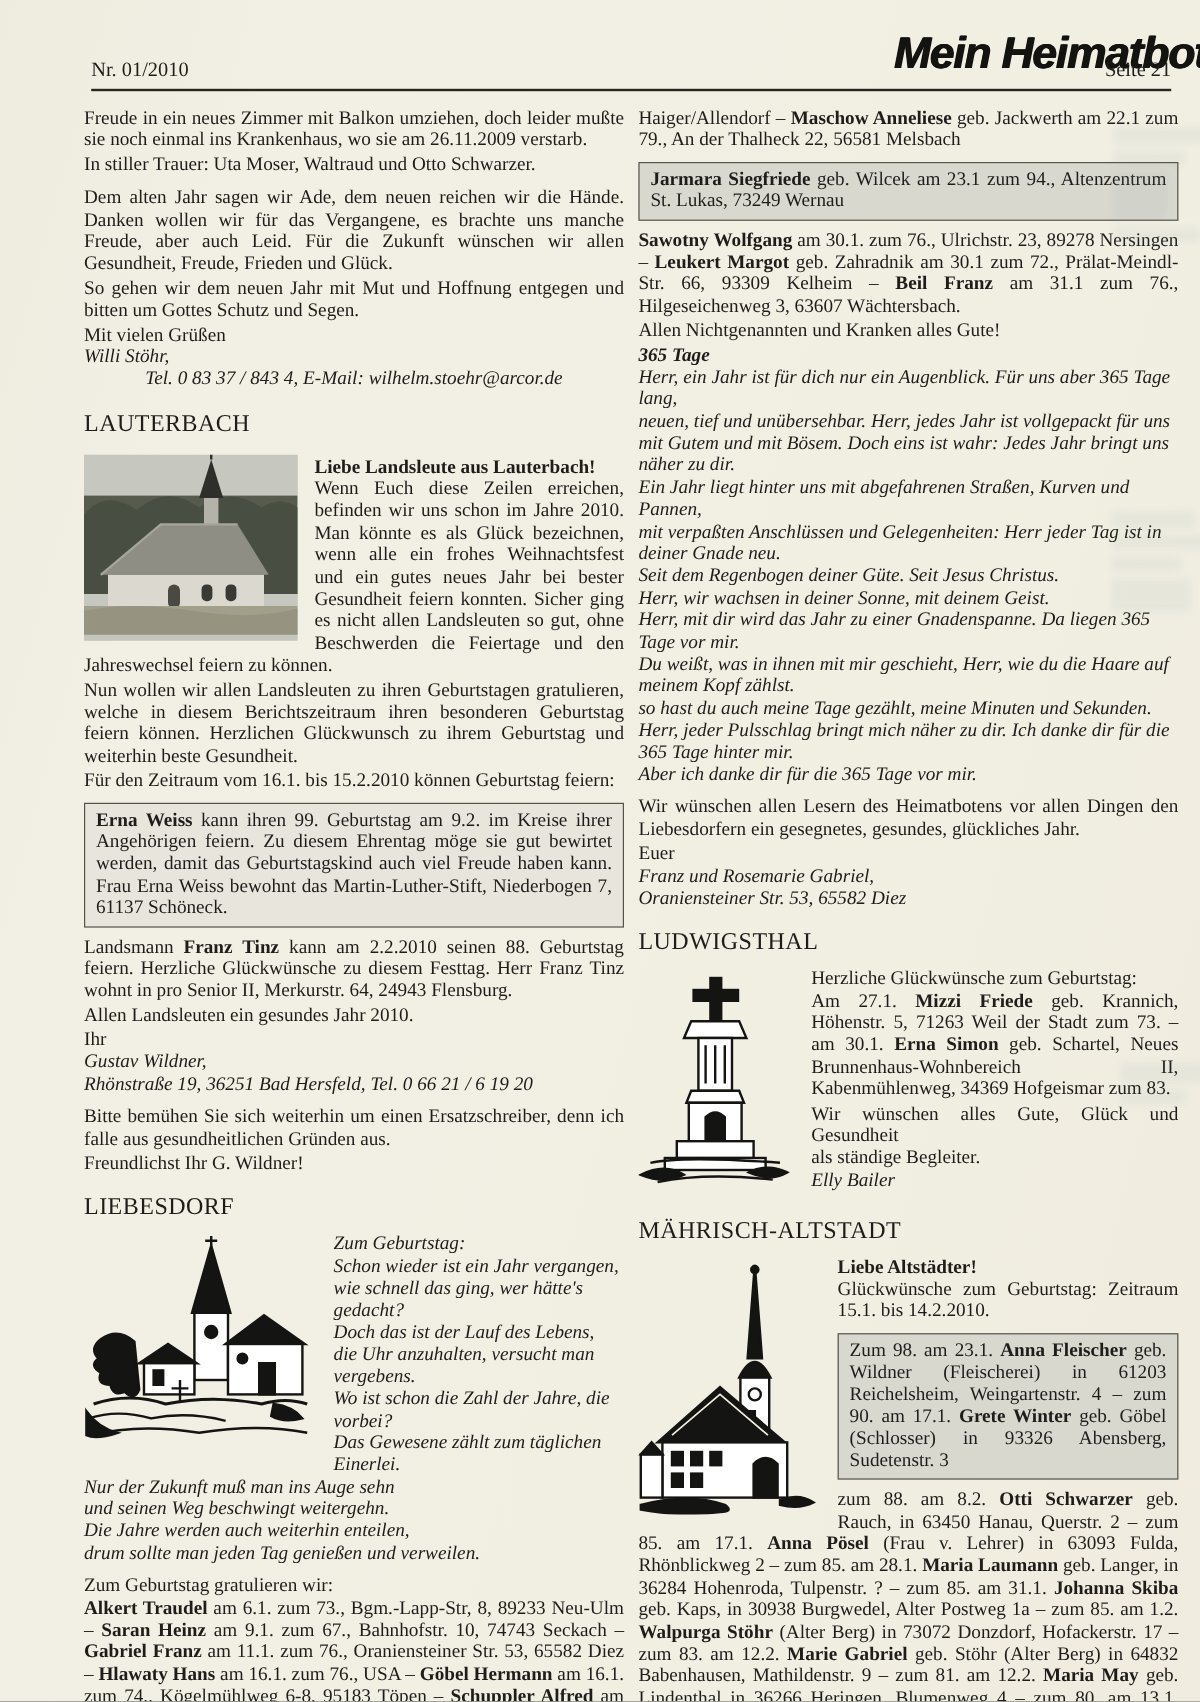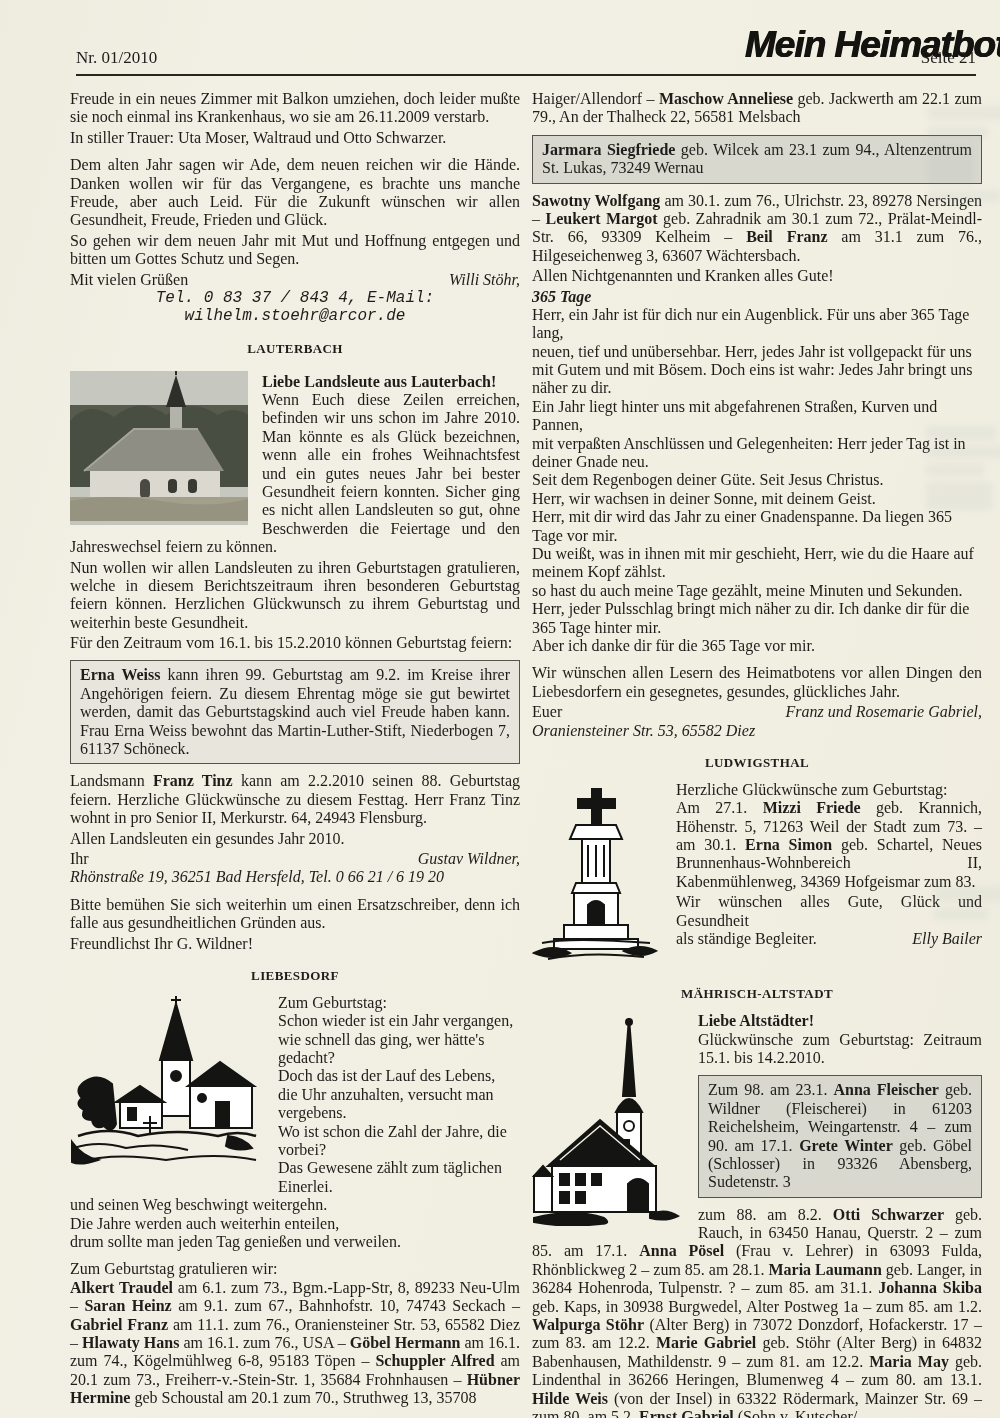--- a/index.html
+++ b/index.html
@@ -24,31 +24,31 @@
     font-family:Liberation Sans, sans-serif;font-weight:700;font-style:italic;
     font-size:37px;letter-spacing:-1px;color:#131310;
     text-shadow:0.6px 0 0 #131310, -0.4px 0 0 #131310;
   }
   .rule{margin:0 50px;border-bottom:2px solid #26261f;}
   
   .cols{display:flex;gap:12px;padding:14px 44px 0 44px;}
   .col{width:450px;}
   .p{text-align:justify;margin:0 0 2px 0;}
   .sp{margin-top:9px;}
-  .heading{font-weight:700;text-align:center;font-size:13px;letter-spacing:.4px;margin:16px 0 10px 0;}
+  .heading{font-weight:400;text-align:left;font-size:20px;letter-spacing:.4px;margin:16px 0 10px 0;}
   .bseg{font-weight:700;}
   .ital{font-style:italic;}
-  .row{display:flex;justify-content:space-between;align-items:baseline;}
+  .row{display:flex;justify-content:space-between;align-items:baseline;flex-direction:column;}
   .rowr{text-align:left;}
-  .ctr{text-align:center;font-family:Liberation Mono, monospace;}
+  .ctr{text-align:center;}
   .boxed{border:1px solid #55544c;padding:5px 9px;margin:8px 0;text-align:justify;}
   .box-light{background:#e7e5dc;}
   .box-gray{background:#d9d8cf;}
   .bfc{overflow:hidden;}
-  .poemline{}
+  .poemline{font-style:italic;}
   .t365{font-weight:700;font-style:italic;}
   .img-l{float:left;margin:4px 14px 4px 0;}
   .img-l2{float:left;margin:2px 16px 2px 0;}
   .photo-frame{background:#c4c6bd;display:block;}
   .clear{clear:both;}
   
   .bleed{position:absolute;pointer-events:none;filter:blur(3px);opacity:.5;}
   .bleed span{display:block;background:rgba(110,150,140,.16);border-radius:3px;margin:6px 0;}
 </style>
 </head>
@@ -158,20 +158,21 @@
           </g>
         </svg>
       </span>
       <div class="poemline">Zum Geburtstag:</div>
       <div class="poemline">Schon wieder ist ein Jahr vergangen,</div>
       <div class="poemline">wie schnell das ging, wer hätte's gedacht?</div>
       <div class="poemline">Doch das ist der Lauf des Lebens,</div>
       <div class="poemline">die Uhr anzuhalten, versucht man vergebens.</div>
       <div class="poemline">Wo ist schon die Zahl der Jahre, die vorbei?</div>
       <div class="poemline">Das Gewesene zählt zum täglichen Einerlei.</div>
+      <div class="poemline">Nur der Zukunft muß man ins Auge sehn</div>
       <div class="poemline">und seinen Weg beschwingt weitergehn.</div>
       <div class="poemline">Die Jahre werden auch weiterhin enteilen,</div>
       <div class="poemline">drum sollte man jeden Tag genießen und verweilen.</div>
       <div class="clear"></div>
       <p class="p sp" style="margin-bottom:0;">Zum Geburtstag gratulieren wir:</p>
       <p class="p"><span class="bseg">Alkert Traudel</span><span> am 6.1. zum 73., Bgm.-Lapp-Str, 8, 89233 Neu-Ulm – </span><span class="bseg">Saran Heinz</span><span> am 9.1. zum 67., Bahnhofstr. 10, 74743 Seckach – </span><span class="bseg">Gabriel Franz</span><span> am 11.1. zum 76., Oraniensteiner Str. 53, 65582 Diez – </span><span class="bseg">Hlawaty Hans</span><span> am 16.1. zum 76., USA – </span><span class="bseg">Göbel Hermann</span><span> am 16.1. zum 74., Kögelmühlweg 6-8, 95183 Töpen – </span><span class="bseg">Schuppler Alfred</span><span> am 20.1 zum 73., Freiherr-v.-Stein-Str. 1, 35684 Frohnhausen – </span><span class="bseg">Hübner Hermine</span><span> geb Schoustal am 20.1 zum 70., Struthweg 13, 35708</span></p>
     </div>
 
     <div class="col">
       <p class="p"><span>Haiger/Allendorf – </span><span class="bseg">Maschow Anneliese</span><span> geb. Jackwerth am 22.1 zum 79., An der Thalheck 22, 56581 Melsbach</span></p>

